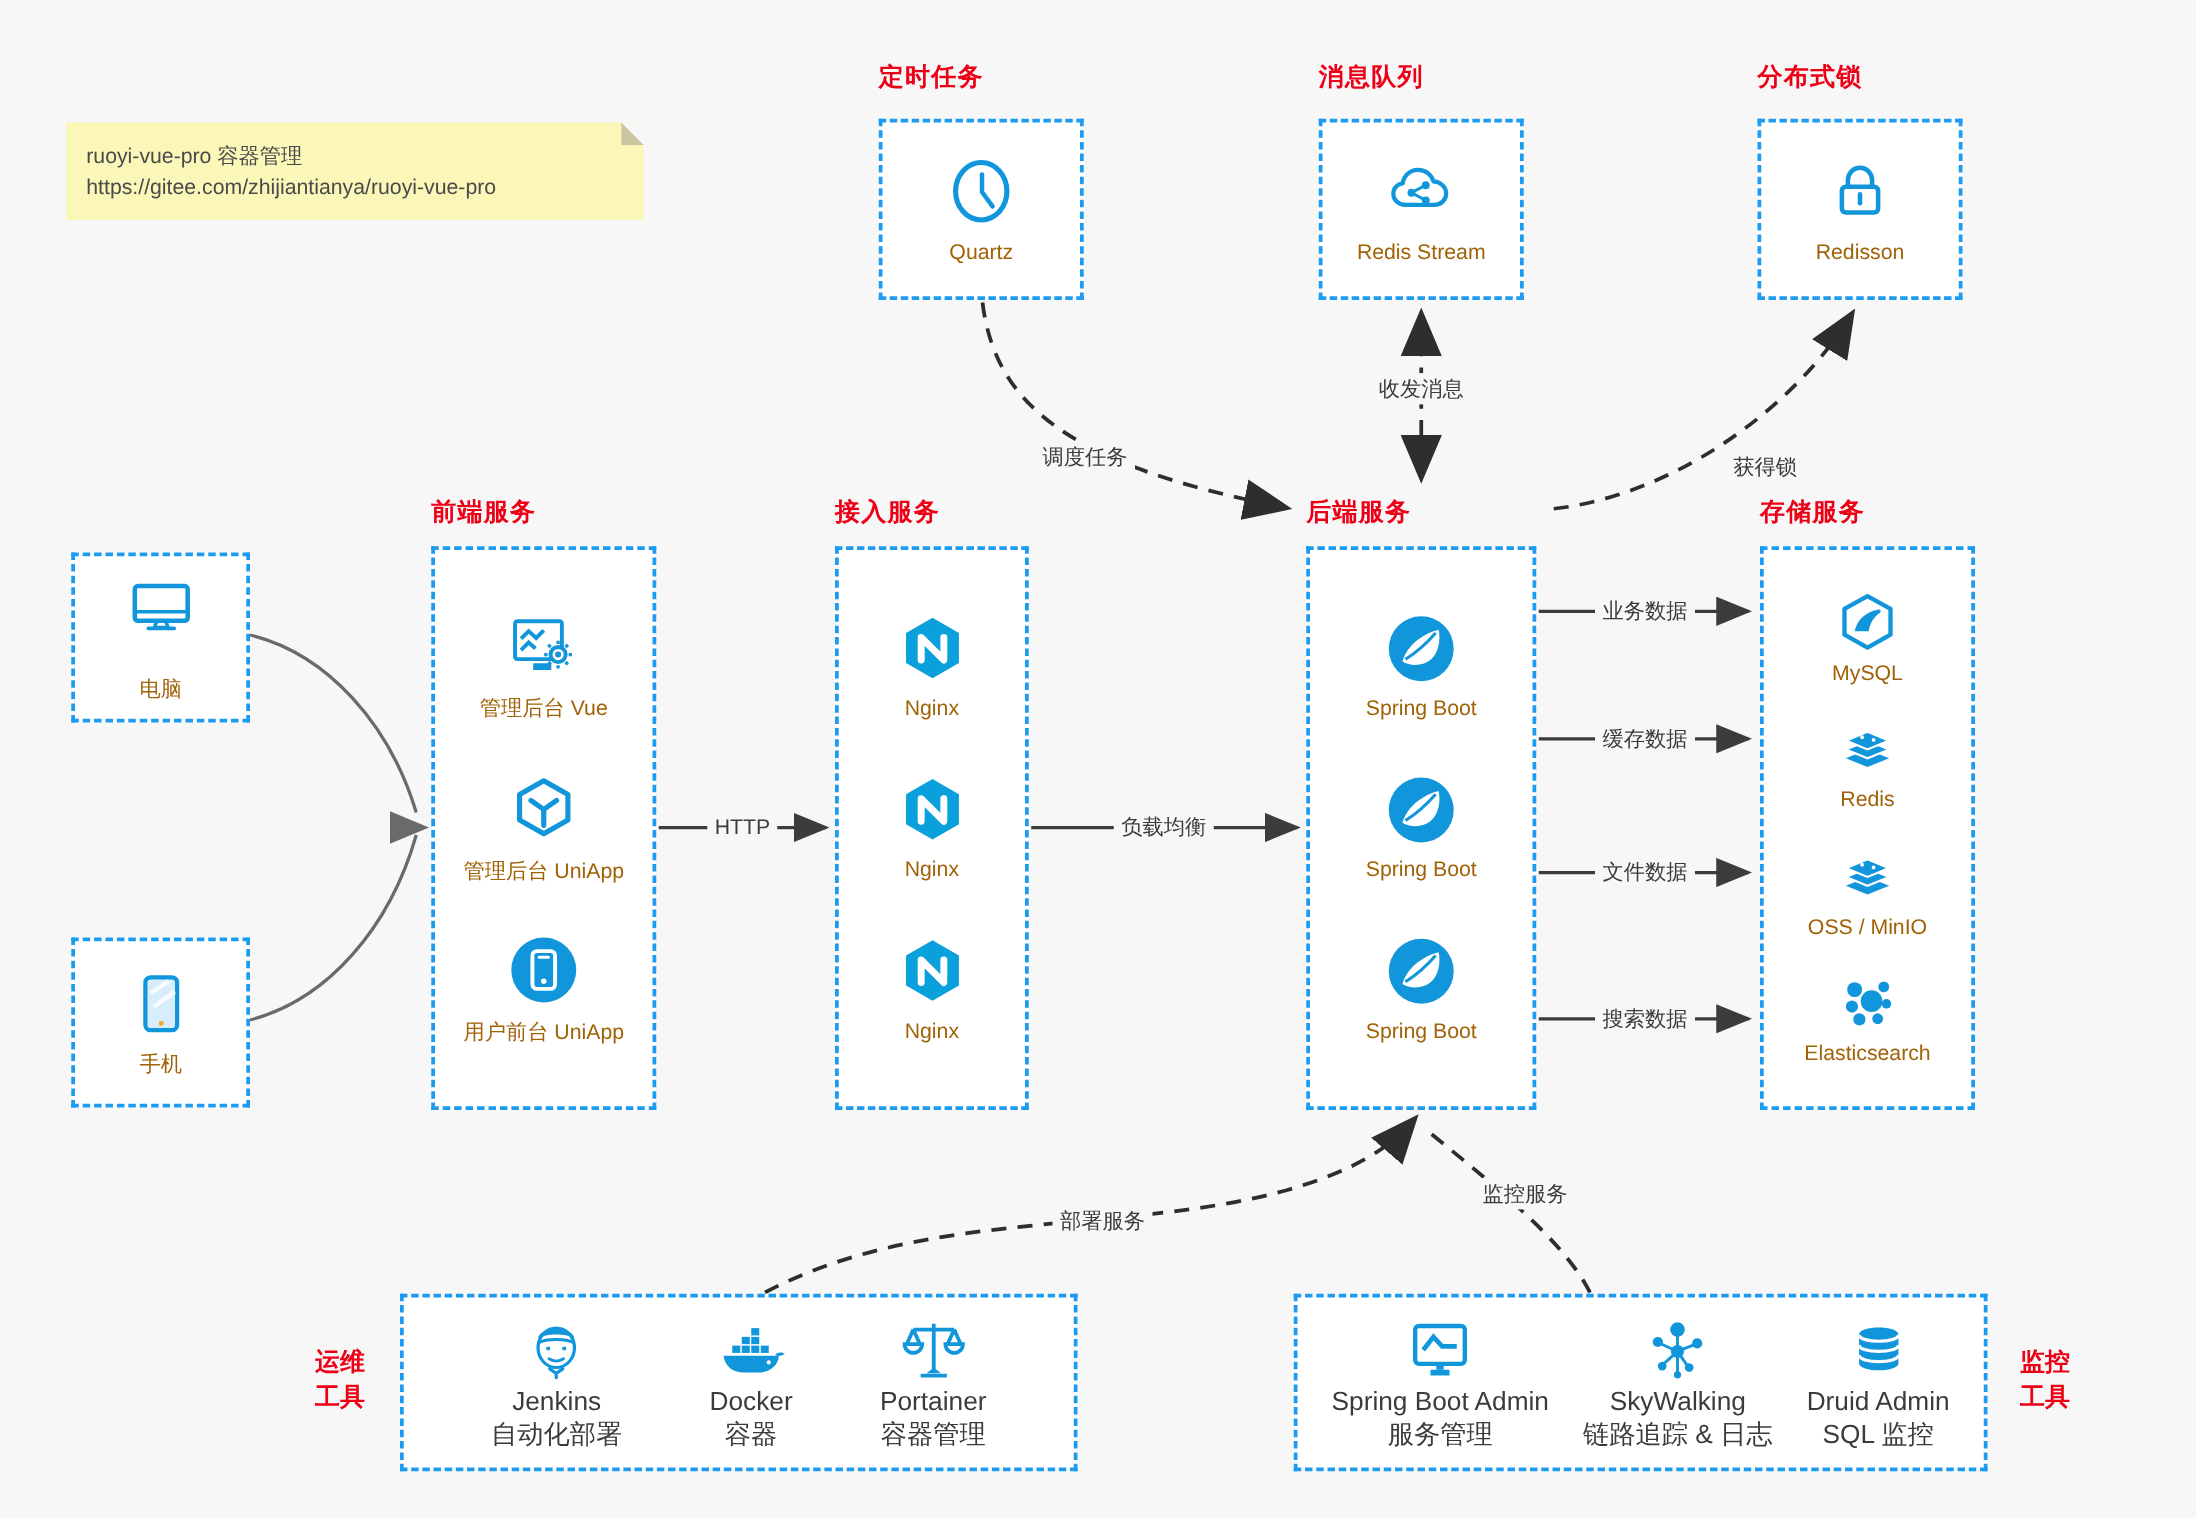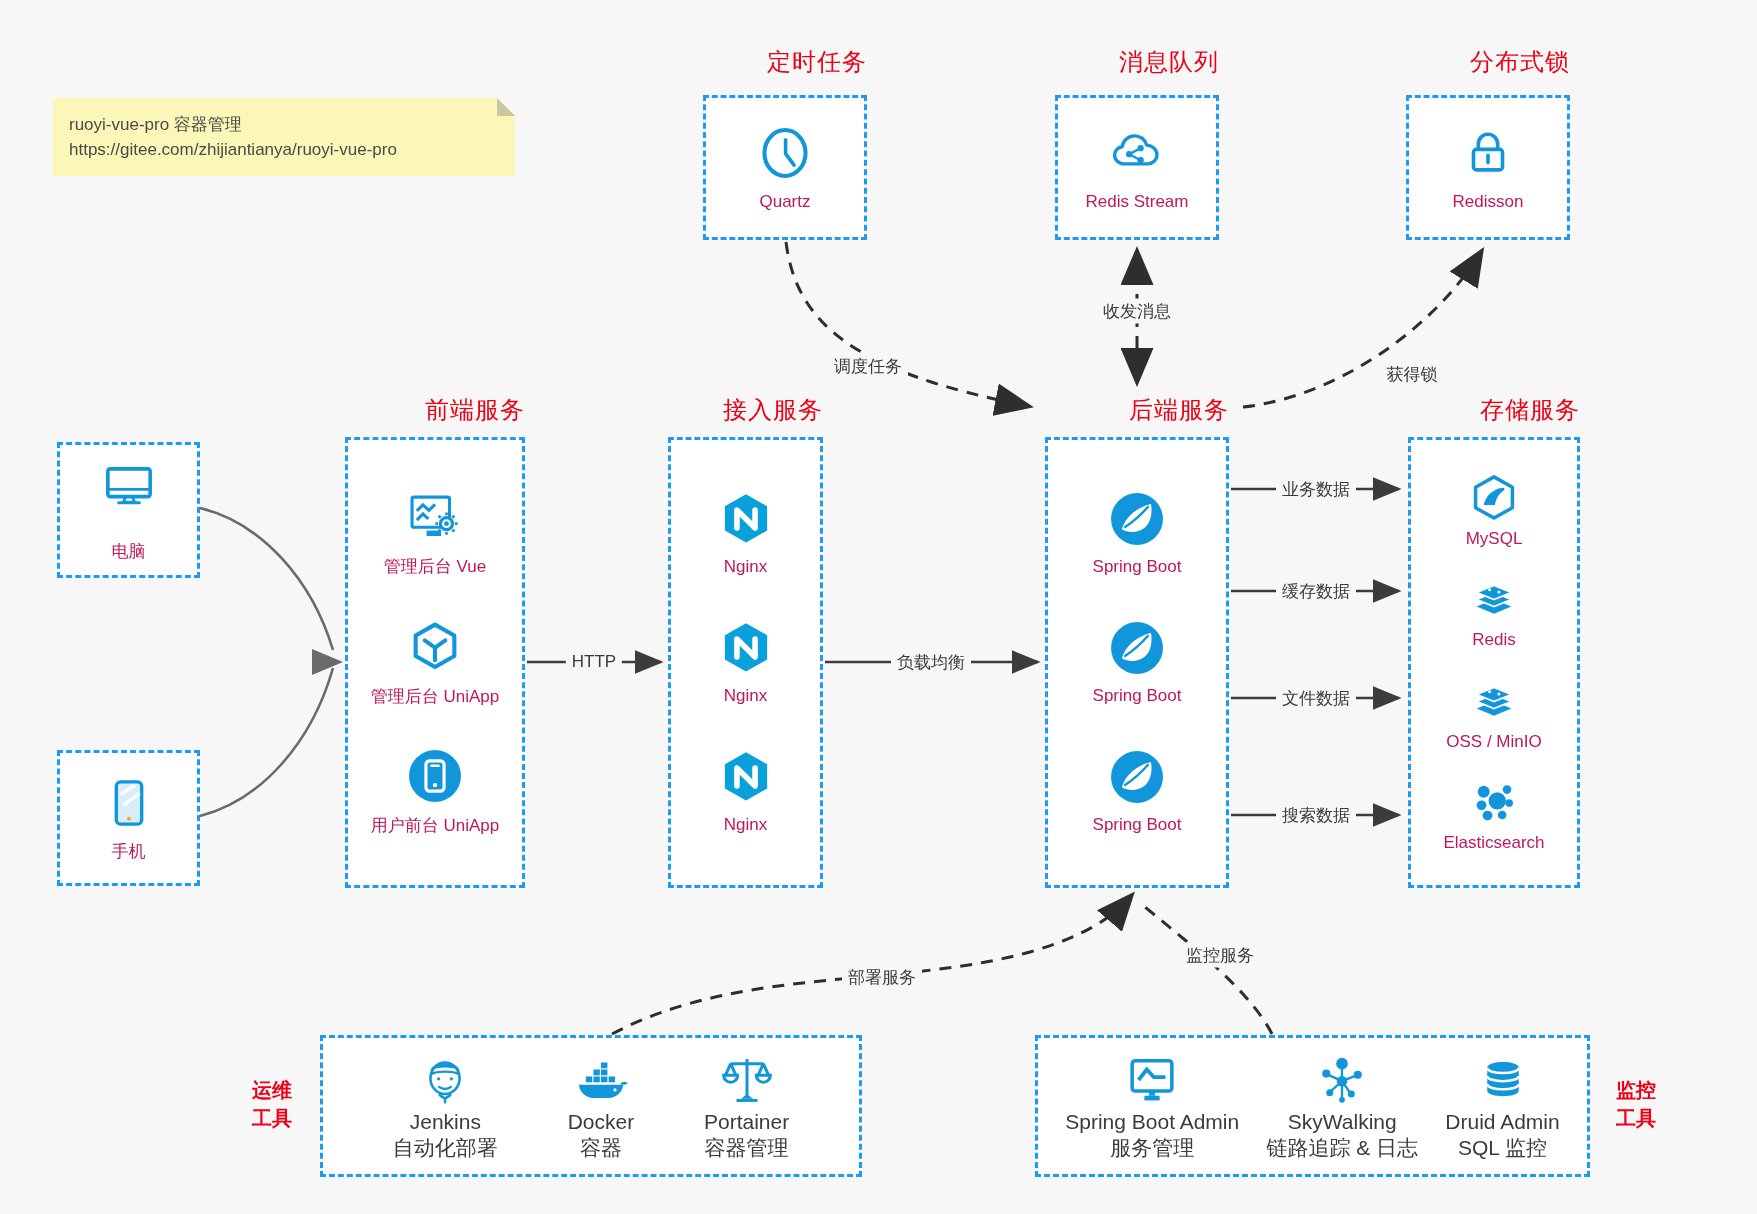--- a/index.html
+++ b/index.html
@@ -14,30 +14,30 @@
 
   .dashed-box {
     position:absolute; box-sizing:border-box; border:3px dashed #1d9bf0;
     background:#ffffff; z-index:1; display:flex; flex-direction:column;
     align-items:center; justify-content:center;
   }
   .col-box   { justify-content:space-evenly; padding:8px 0; }
   .row-box   { flex-direction:row; justify-content:space-evenly; align-items:center; }
 
   .col-header {
-    position:absolute; z-index:2; color:#ed0016; font-size:24px; font-weight:normal;
-    text-align:right; letter-spacing:1px; line-height:28px; white-space:nowrap;
+    position:absolute; z-index:2; color:#ed0016; font-size:20px; font-weight:bold;
+    text-align:left; letter-spacing:1px; line-height:28px; white-space:nowrap;
   }
   .side-title {
     position:absolute; z-index:2; color:#ed0016; font-size:20px; font-weight:bold;
     text-align:center; line-height:28px;
   }
   .node { display:flex; flex-direction:column; align-items:center; gap:9px; }
   .node-sm { gap:5px; }
-  .node-label { font-size:17px; color:#be185d; white-space:nowrap; }
+  .node-label { font-size:17px; color:#a16207; white-space:nowrap; }
   .icon { display:block; }
   .icon svg { display:block; width:58px; height:58px; }
   .icon.sm svg { width:52px; height:52px; }
 
   .tool { display:flex; flex-direction:column; align-items:center; gap:2px; }
   .tool .icon svg { width:56px; height:56px; }
   .tool-name, .tool-desc { font-size:21px; line-height:24px; color:#3b3b3b; white-space:nowrap; text-align:center; }
 
   .edge-label {
     position:absolute; z-index:3; transform:translate(-50%,-50%);

